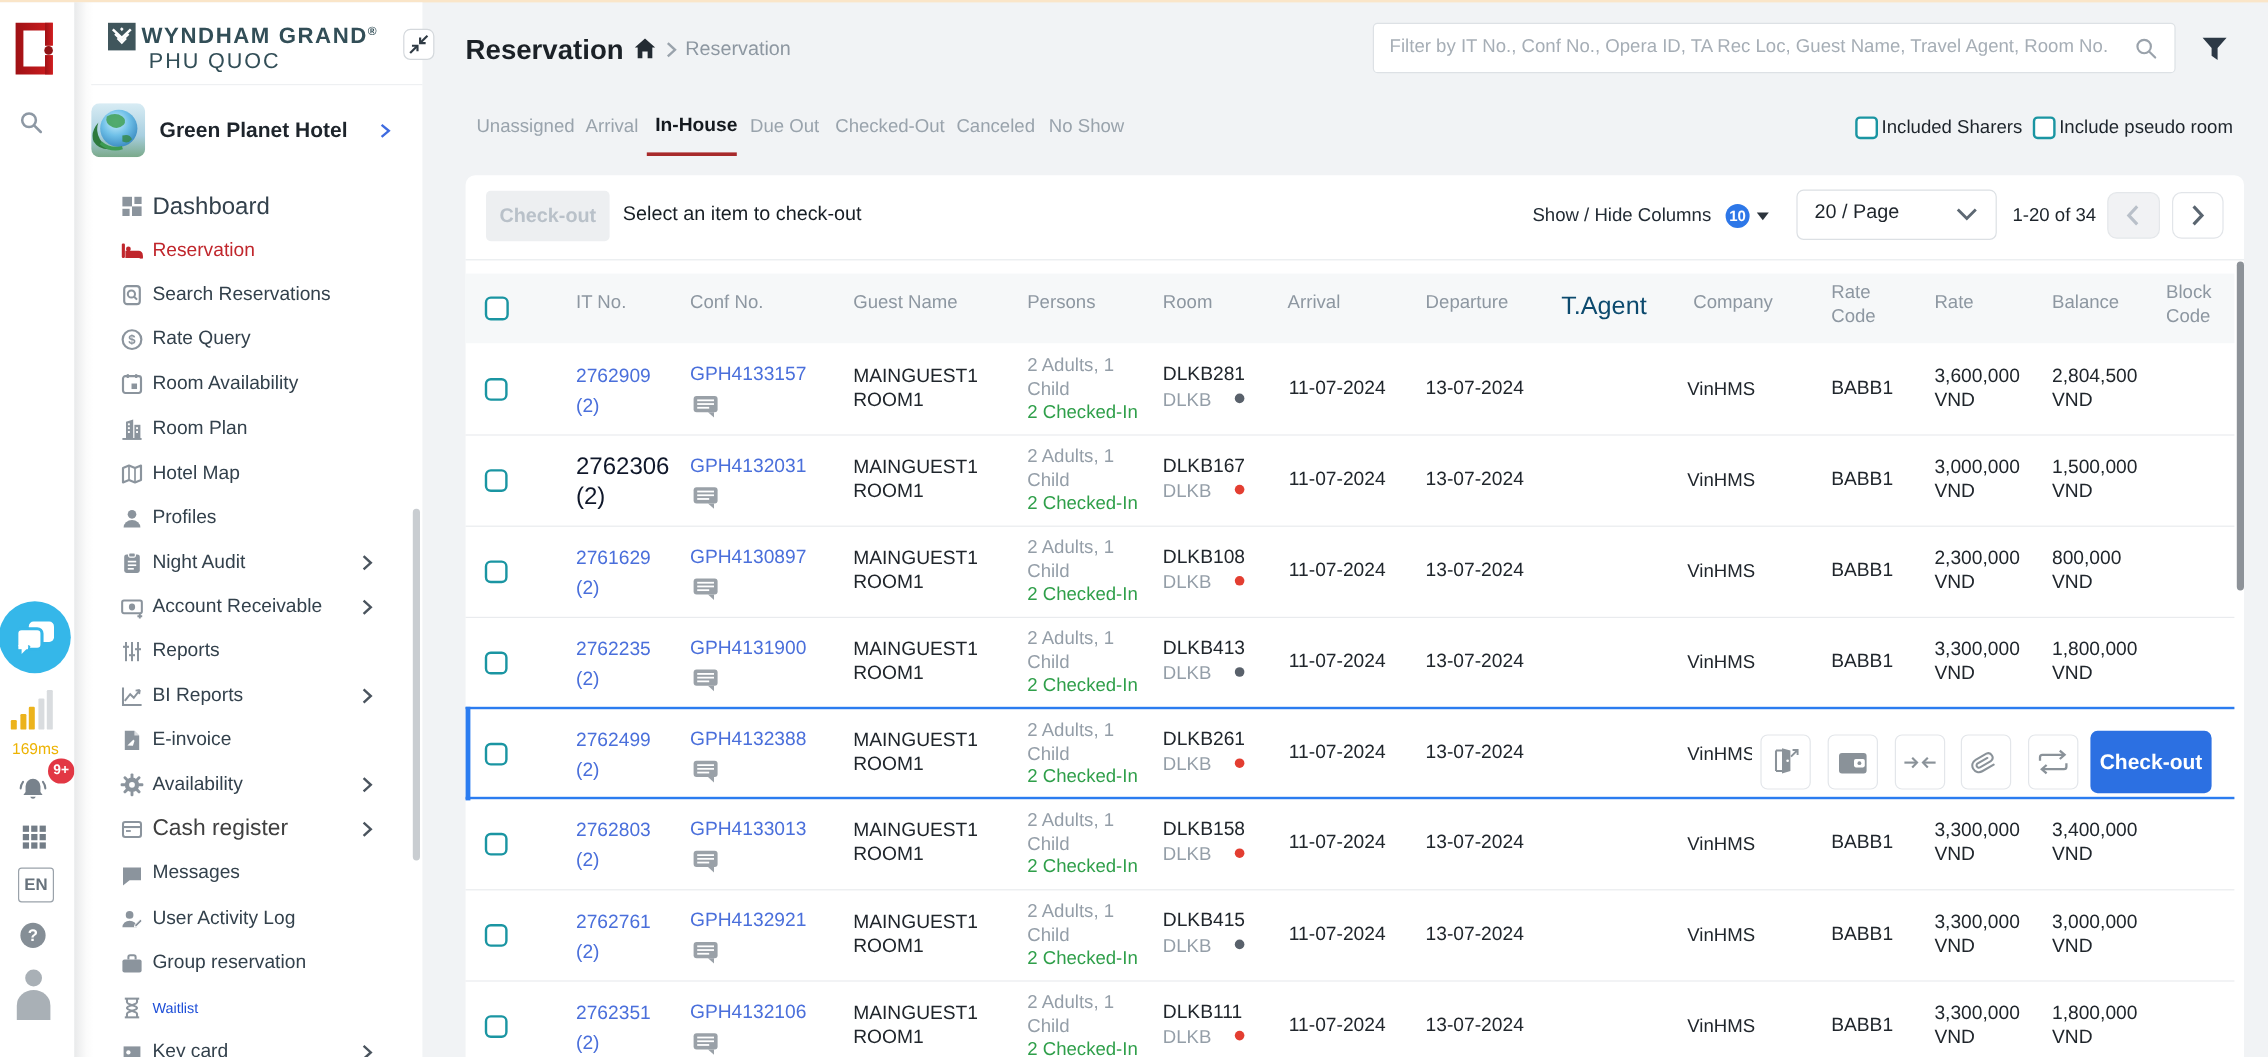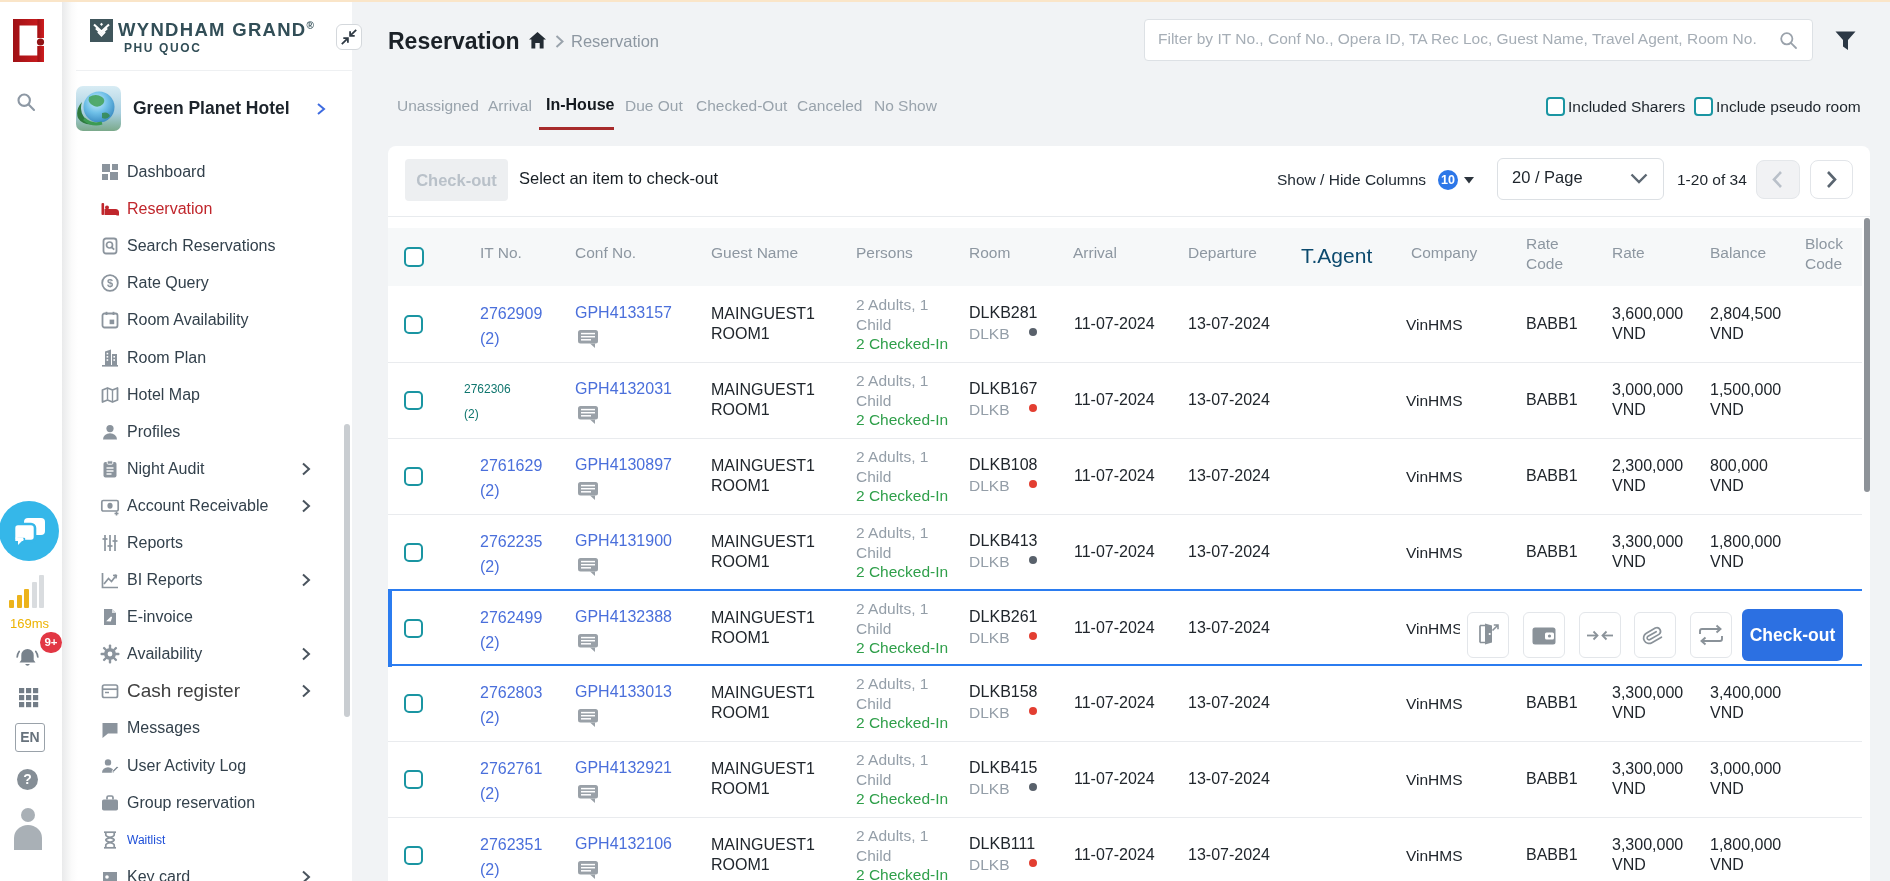--- a/index.html
+++ b/index.html
@@ -70,21 +70,21 @@
 <div class="abs" style="left:62px;top:2px;width:290px;height:879px;background:linear-gradient(90deg,#e9eaeb 0px,#fbfbfb 10px,#fff 16px);"></div>
 <div class="abs" style="left:76px;top:70px;width:276px;height:1px;background:#eef0f2"></div>
 <svg style="left:90px;top:19px" width="23" height="23" viewBox="0 0 23 23">
 <rect width="23" height="23" fill="#40565c"></rect>
 <path d="M4,5.5 L11.5,12.5 L19,5.5" fill="none" stroke="#fff" stroke-width="2.1"></path>
 <path d="M5.8,9.3 L11.5,14.8 L17.2,9.3" fill="none" stroke="#fff" stroke-width="1.8"></path>
 <path d="M7.8,13 L11.5,16.8 L15.2,13" fill="none" stroke="#fff" stroke-width="1.5"></path>
 <path d="M10,5.2 L11.5,7 L13,5.2 L11.5,3.8 Z" fill="#fff"></path>
 </svg>
 <div class="txt" style="left:118px;top:19px;font-size:18.5px;font-weight:bold;color:#324e57;letter-spacing:1.3px">WYNDHAM GRAND<span style="font-size:10px;vertical-align:7px">®</span></div>
-<div class="txt" style="left:124px;top:41px;font-size:12px;font-weight:bold;color:#324e57;letter-spacing:1.6px">PHU QUOC</div>
+<div class="txt" style="left:124px;top:41px;font-size:18px;font-weight:normal;color:#324e57;letter-spacing:1.6px">PHU QUOC</div>
 <div class="abs" style="left:336px;top:24px;width:26px;height:26px;background:#fff;border:1px solid #d4d8dc;border-radius:6px"></div>
 <svg style="left:340px;top:28px" width="18" height="18" viewBox="0 0 18 18">
 <g stroke="#2f3a44" stroke-width="1.8" fill="none">
 <line x1="10.3" y1="7.7" x2="16.2" y2="1.8"></line>
       <path d="M10.1,3.3 L10.1,7.9 L14.7,7.9"></path>
 <line x1="7.7" y1="10.3" x2="1.8" y2="16.2"></line>
       <path d="M7.9,14.7 L7.9,10.1 L3.3,10.1"></path>
 </g>
 </svg>
 <svg style="left:76px;top:86px" width="45" height="45" viewBox="0 0 45 45">
@@ -115,21 +115,21 @@
 <div class="txt" style="left:133px;top:98px;font-size:17.5px;font-weight:bold;color:#1d242b">Green Planet Hotel</div>
 <svg style="left:315px;top:102px" width="12" height="14" viewBox="0 0 12 14">
 <path d="M3,2 L9,7 L3,12" fill="none" stroke="#3e6be0" stroke-width="2"></path>
 </svg>
 <svg style="left:101px;top:163px" width="18" height="18" viewBox="0 0 18 18">
     <rect x="1" y="1" width="8" height="8" fill="#8b949d"></rect>
     <rect x="11" y="1" width="6" height="6" fill="#8b949d"></rect>
     <rect x="1" y="11" width="6" height="6" fill="#8b949d"></rect>
     <rect x="9" y="9" width="8" height="8" fill="#8b949d"></rect>
   </svg>
-<div class="txt" style="left:127px;top:162px;font-size:16px;line-height:20px;color:#33414c">Dashboard</div>
+<div class="txt" style="left:127px;top:162px;font-size:20px;line-height:20px;color:#33414c">Dashboard</div>
 <svg style="left:101px;top:200px" width="18" height="18" viewBox="0 0 18 18">
     <rect x="0.5" y="3" width="2.6" height="12" rx="1" fill="#c0262c"></rect>
     <circle cx="6" cy="7.5" r="2" fill="#c0262c"></circle>
     <path d="M3.5,9 h11 a3.5,3.5 0 0 1 3.5,3.5 V15 H3.5 Z" fill="#c0262c"></path>
     <rect x="15.4" y="13" width="2.6" height="2.5" fill="#c0262c"></rect>
   </svg>
 <div class="txt" style="left:127px;top:199px;font-size:16px;line-height:20px;color:#c0262c">Reservation</div>
 <svg style="left:101px;top:237px" width="18" height="18" viewBox="0 0 18 18">
     <rect x="2.5" y="1.5" width="13" height="15" rx="2.5" fill="none" stroke="#8b949d" stroke-width="1.8"></rect>
     <circle cx="8.5" cy="8" r="3" fill="none" stroke="#8b949d" stroke-width="1.7"></circle>
@@ -366,21 +366,21 @@
 <div class="txt" style="left:969px;top:325px;font-size:15.5px;color:#949ea8">DLKB</div>
 <div class="abs" style="left:1029px;top:328px;width:8px;height:8px;border-radius:50%;background:#59616b"></div>
 <div class="txt" style="left:1074px;top:315px;font-size:16px;color:#20262c">11-07-2024</div>
 <div class="txt" style="left:1188px;top:315px;font-size:16px;color:#20262c">13-07-2024</div>
 <div class="txt" style="left:1406px;top:316px;font-size:15.5px;color:#20262c">VinHMS</div>
 <div class="txt" style="left:1526px;top:315px;font-size:16px;color:#20262c">BABB1</div>
 <div class="txt" style="left:1612px;top:304px;font-size:16px;line-height:20px;color:#20262c">3,600,000<br>VND</div>
 <div class="txt" style="left:1710px;top:304px;font-size:16px;line-height:20px;color:#20262c">2,804,500<br>VND</div>
 <div class="abs" style="left:388px;top:362px;width:1474px;height:1px;background:#e9ebee"></div>
 <div class="abs" style="left:404px;top:391px;width:19px;height:19px;border:2px solid #1a95a2;border-radius:5px;background:#fff"></div>
-<div class="txt" style="left:464px;top:377px;font-size:12px;line-height:25px;color:#0f766e">2762306<br>(2)</div>
+<div class="txt" style="left:480px;top:377px;font-size:20px;line-height:25px;color:#0f172a">2762306<br>(2)</div>
 <div class="txt" style="left:575px;top:380px;font-size:16px;color:#4a6fdb">GPH4132031</div>
 <svg style="left:578px;top:406px" width="20" height="18" viewBox="0 0 20 18">
 <rect x="0" y="0" width="20" height="13.5" rx="2.5" fill="#9aa1a8"></rect>
 <path d="M12,13.5 h5 v4.5 z" fill="#9aa1a8"></path>
 <g stroke="#fff" stroke-width="1.5">
       <line x1="3" y1="3.6" x2="17" y2="3.6"></line>
       <line x1="3" y1="6.7" x2="17" y2="6.7"></line>
       <line x1="3" y1="9.8" x2="13" y2="9.8"></line>
     </g>
 </svg>

